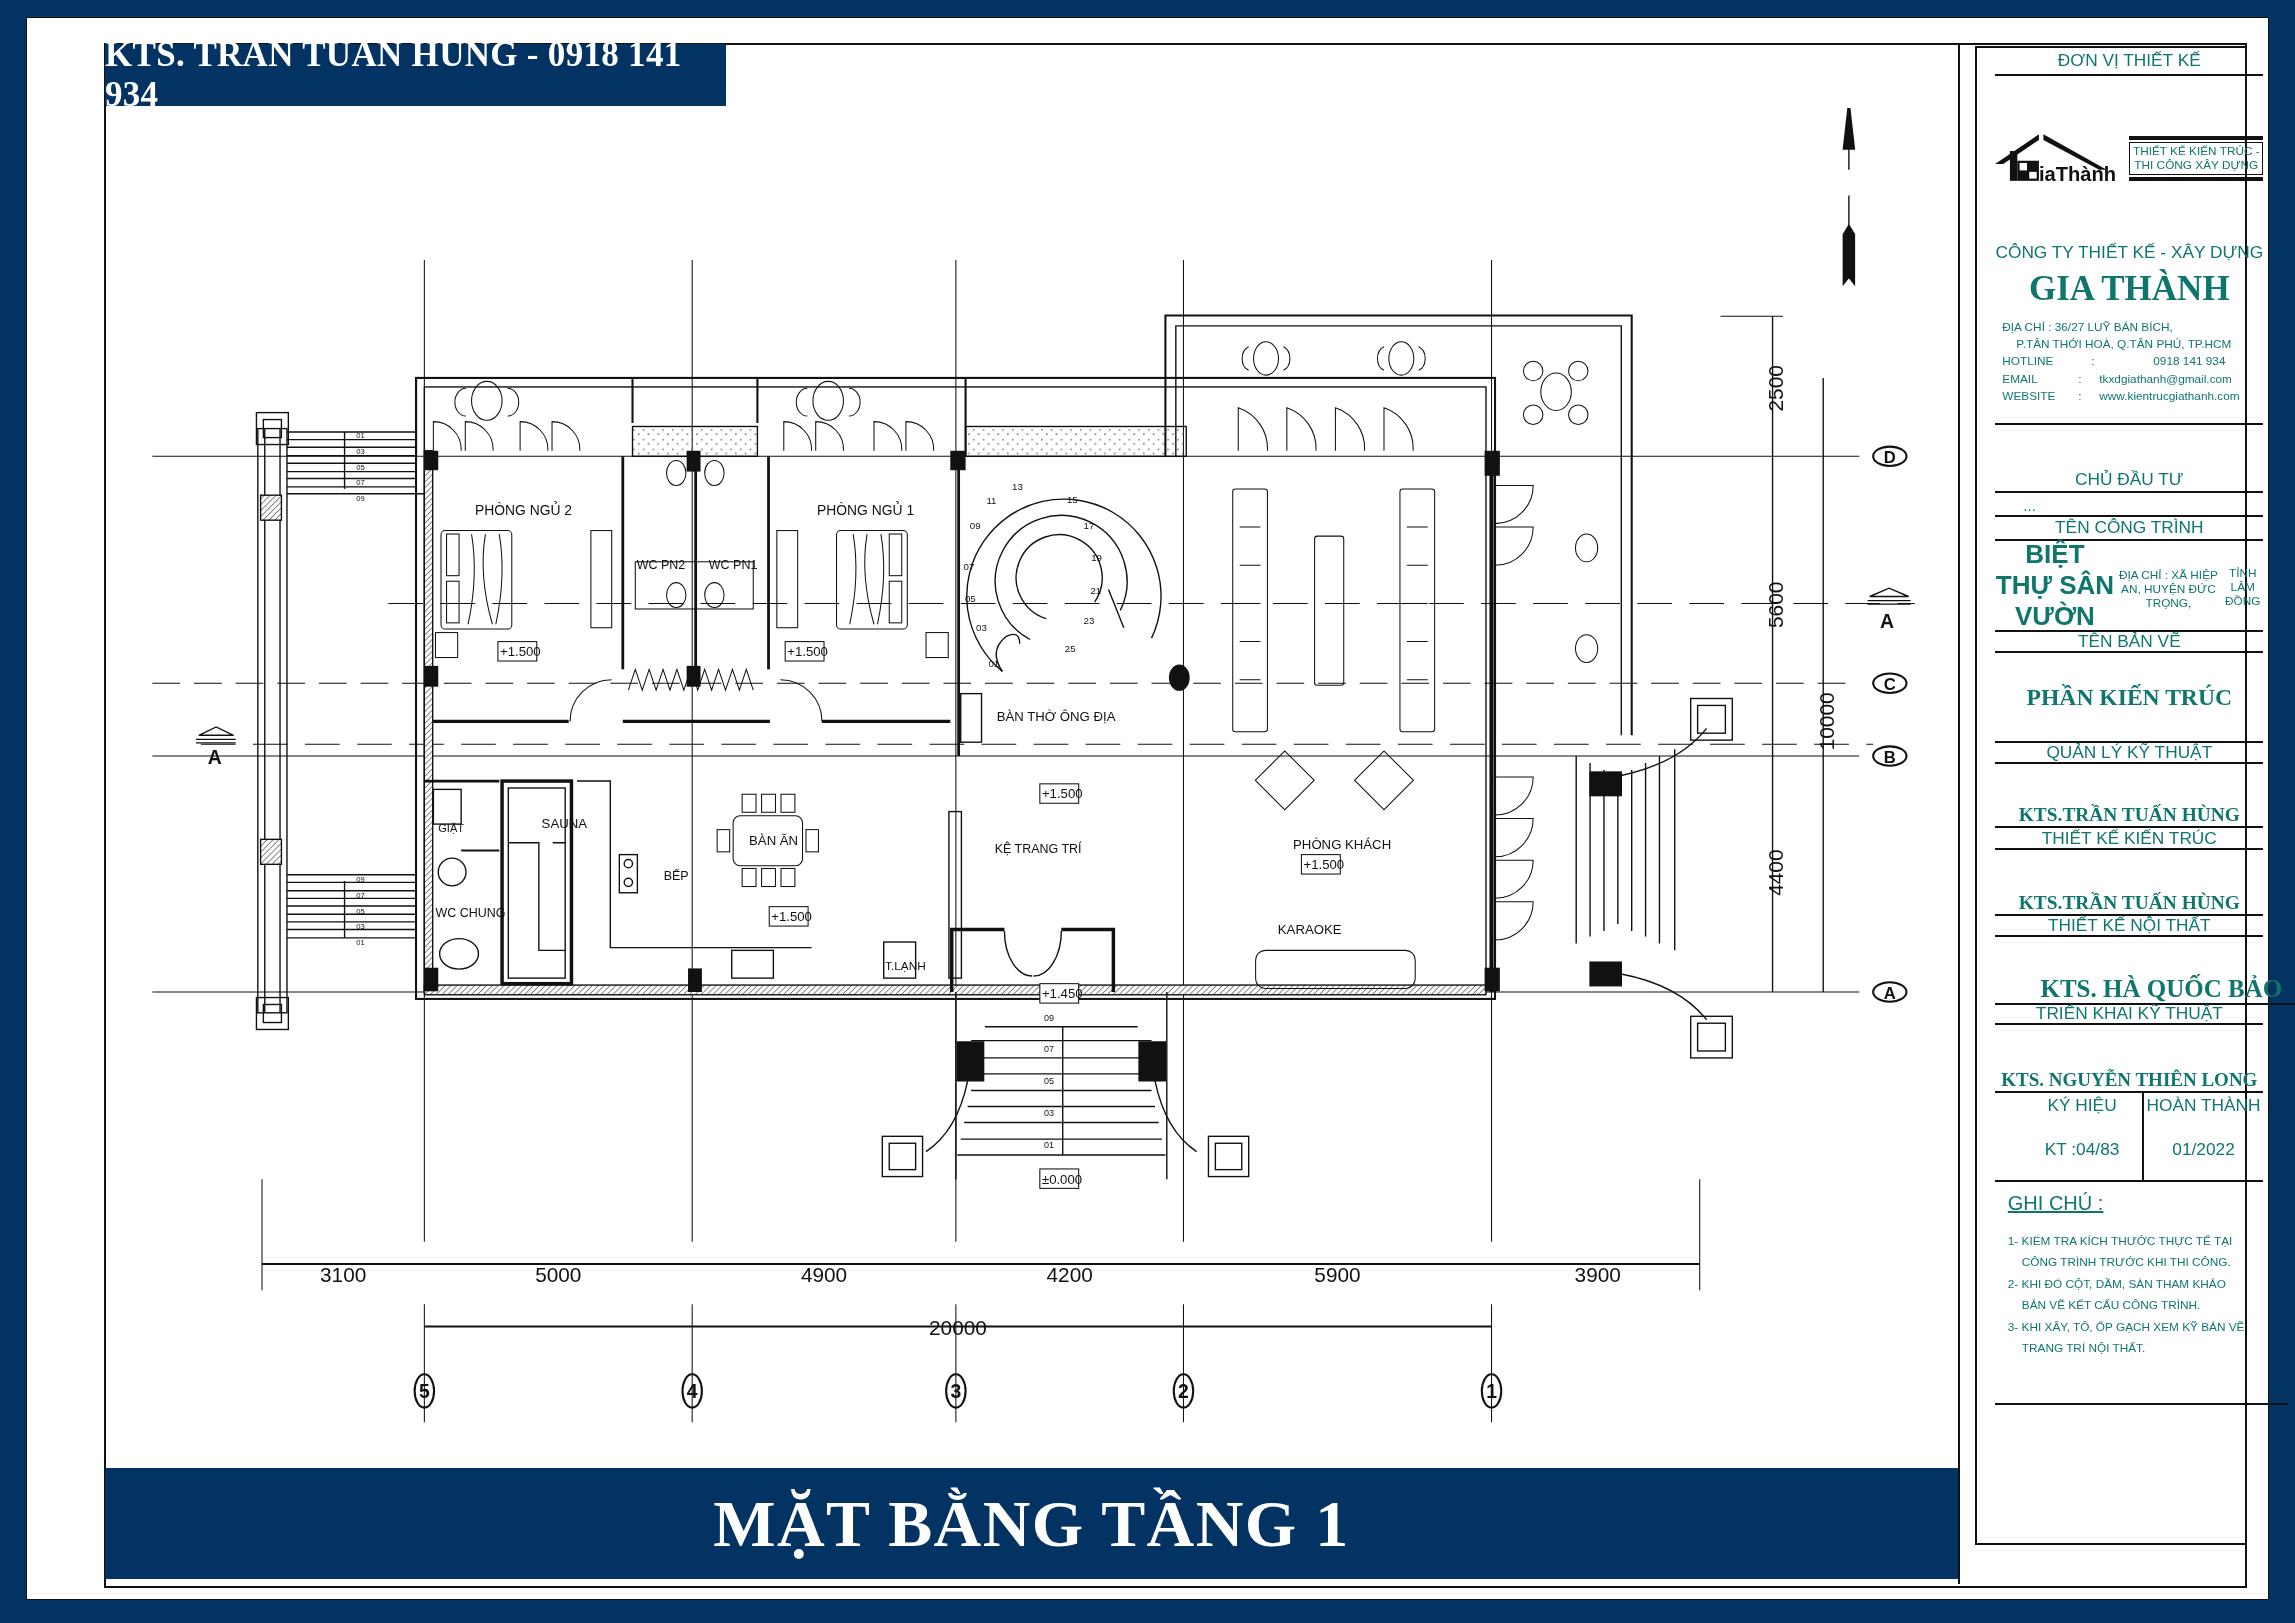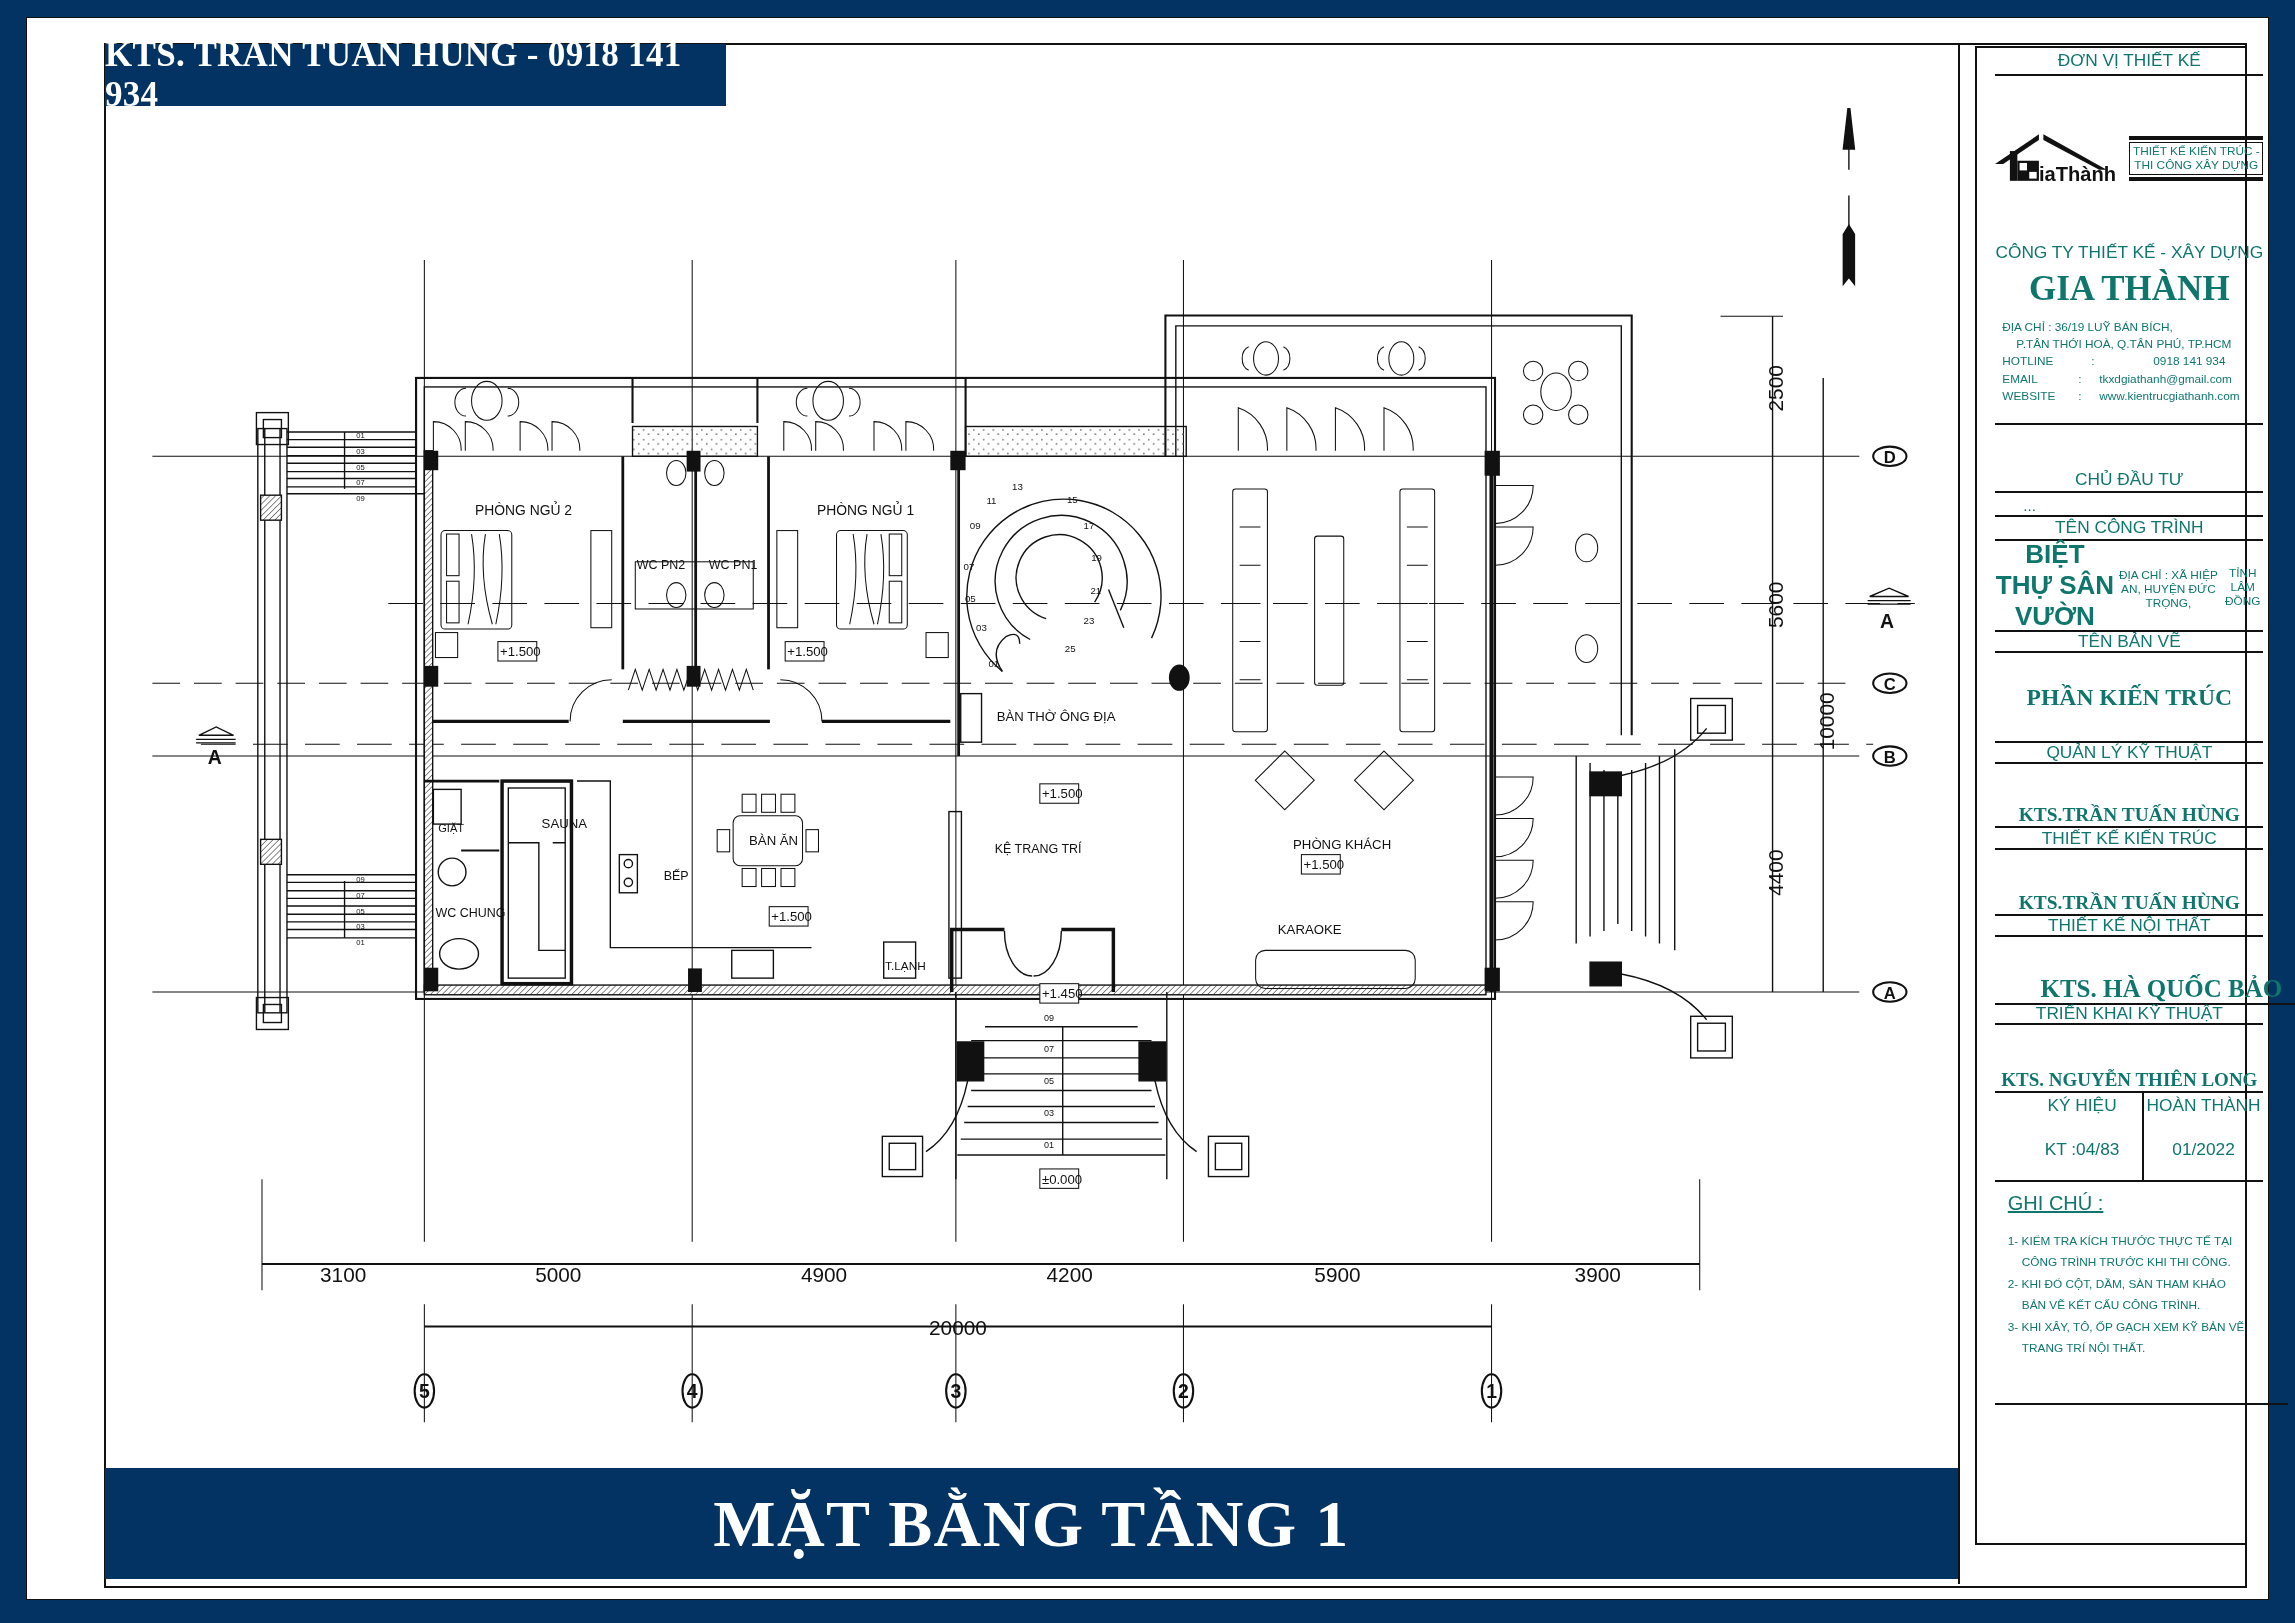--- a/index.html
+++ b/index.html
@@ -395,21 +395,21 @@
           <rect x="92" y="106" width="20" height="18" fill="#fff"></rect>
         <text x="118" y="130" font-family="Liberation Sans, sans-serif" font-weight="bold" font-size="54" fill="#111">iaThành</text>
       </svg>
       <div style="width:250px;border-top:4.2px solid #111;border-bottom:4.2px solid #111;padding:2.1px 0;">
         <div style="border:1.4px solid #111;font-size:11.8px;padding:1.4px 0;">THIẾT KẾ KIẾN TRÚC - THI CÔNG XÂY DỰNG</div>
       </div>
     </div>
     <div class="tb-row" style="top:193px;height:23.6px;border:none;font-size:17.3px;">CÔNG TY THIẾT KẾ - XÂY DỰNG</div>
     <div class="tb-row tb-big-serif" style="top:217px;height:49px;border:none;font-size:35px;">GIA THÀNH</div>
     <div class="tb-row tb-small" style="top:271px;height:104px;justify-content:flex-start;align-items:flex-start;padding-left:7px;width:261px;flex-direction:column;">
-      <div>ĐỊA CHỈ : 36/19 LUỸ BÁN BÍCH,</div>
+      <div>ĐỊA CHỈ : 36/27 LUỸ BÁN BÍCH,</div>
       <div style="padding-left:14px;">P.TÂN THỚI HOÀ, Q.TÂN PHÚ, TP.HCM</div>
       <div style="display:flex;gap:13px;">
           <span style="width:76px;">HOTLINE</span>
           <span style="width:21px;">:</span>
           <span style="padding-left:28px;">0918 141 934</span>
         </div>
       <div style="display:flex;">
           <span style="width:76px;">EMAIL</span>
           <span style="width:21px;">:</span>
           <span>tkxdgiathanh@gmail.com</span>

